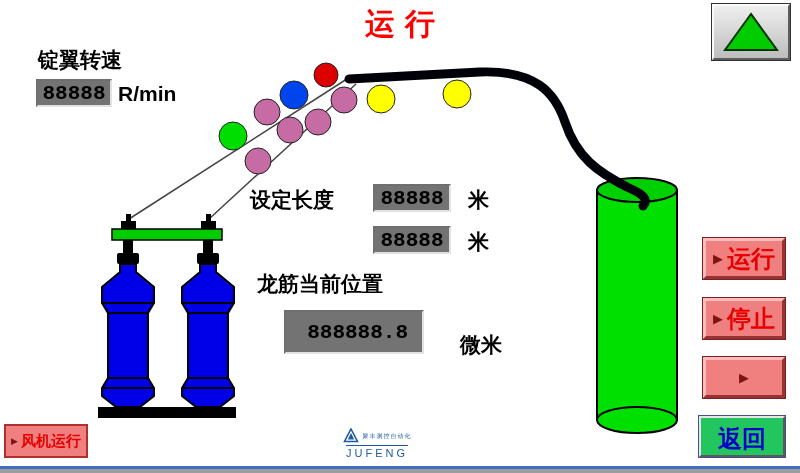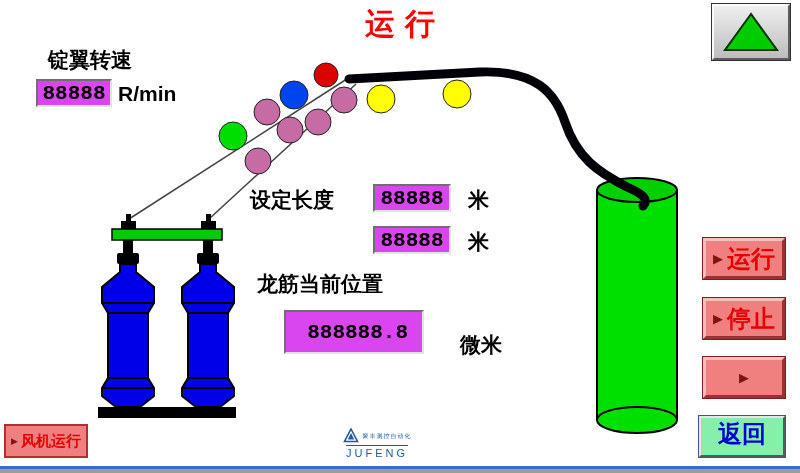--- a/index.html
+++ b/index.html
@@ -7,44 +7,44 @@
     position:relative;width:800px;height:473px;background:#ffffff;
     overflow:hidden;font-family:"Liberation Sans","DejaVu Sans",sans-serif;
   }
   .gfx{position:absolute;left:0;top:0;pointer-events:none;}
   .title{
     position:absolute;left:0;right:0;top:4px;text-align:center;
     color:#ff0000;font-size:30px;font-weight:bold;letter-spacing:10px;padding-left:10px;
   }
   .lbl{position:absolute;color:#000;font-weight:bold;font-size:21px;white-space:nowrap;}
   .disp{
-    position:absolute;background:#d946ef;
+    position:absolute;background:#737373;
     border:2px solid;border-color:#6f6f6f #e2e2e2 #e2e2e2 #6f6f6f;
     display:flex;align-items:center;justify-content:center;
     font-family:"Liberation Mono","DejaVu Sans Mono",monospace;
     font-weight:bold;font-size:21px;color:#000;box-sizing:border-box;
   }
   .disp.right{justify-content:flex-end;padding-right:14px;}
   .sbtn{
     position:absolute;width:82px;height:41px;background:#f08080;
     border-top:3px solid #fbbcbc;border-left:3px solid #fbbcbc;
     border-right:3px solid #993232;border-bottom:3px solid #993232;
     outline:1px solid #7a2020;
     color:#e60000;font-size:24px;font-weight:bold;
     display:flex;align-items:center;justify-content:center;gap:4px;
     box-sizing:border-box;cursor:pointer;
   }
   .sbtn .tri{color:#7d1414;font-size:13px;line-height:1;}
   .back-btn{
     position:absolute;left:699px;top:416px;width:86px;height:41px;
-    background:#86efac;
+    background:#22c55e;
     border:2px solid;border-color:#e6e6e6 #5a5a5a #5a5a5a #e6e6e6;
     outline:1px solid #44518c;
     color:#0000cc;font-size:24px;font-weight:bold;
-    display:flex;align-items:flex-start;justify-content:center;
+    display:flex;align-items:flex-end;justify-content:center;
     box-sizing:border-box;cursor:pointer;
   }
   .fan-btn{
     position:absolute;left:4px;top:424px;width:84px;height:34px;
     background:#f08080;border:2px solid #b03030;
     color:#e60000;font-size:15px;font-weight:bold;
     display:flex;align-items:center;justify-content:center;gap:3px;
     box-sizing:border-box;cursor:pointer;
   }
   .fan-btn .tri{color:#7d1414;font-size:9px;line-height:1;}
@@ -132,21 +132,21 @@
   </svg>
 
   <div class="title">运行</div>
 
   <div class="up-btn">
     <svg width="64" height="44" viewBox="0 0 64 44">
       <polygon points="32,4 6,40 58,40" fill="#00cc00" stroke="#003300" stroke-width="2"></polygon>
     </svg>
   </div>
 
-  <div class="lbl" style="left:48px;top:46px;text-align:center;">锭翼转速</div>
+  <div class="lbl" style="left:38px;top:46px;text-align:center;">锭翼转速</div>
   <div class="disp" style="left:36px;top:79px;width:76px;height:28px;">88888</div>
   <div class="lbl" style="left:118px;top:82px;">R/min</div>
 
   <div class="lbl" style="left:250px;top:186px;">设定长度</div>
   <div class="disp" style="left:373px;top:184px;width:78px;height:28px;">88888</div>
   <div class="lbl" style="left:468px;top:186px;">米</div>
 
   <div class="disp" style="left:373px;top:226px;width:78px;height:28px;">88888</div>
   <div class="lbl" style="left:468px;top:228px;">米</div>
 

